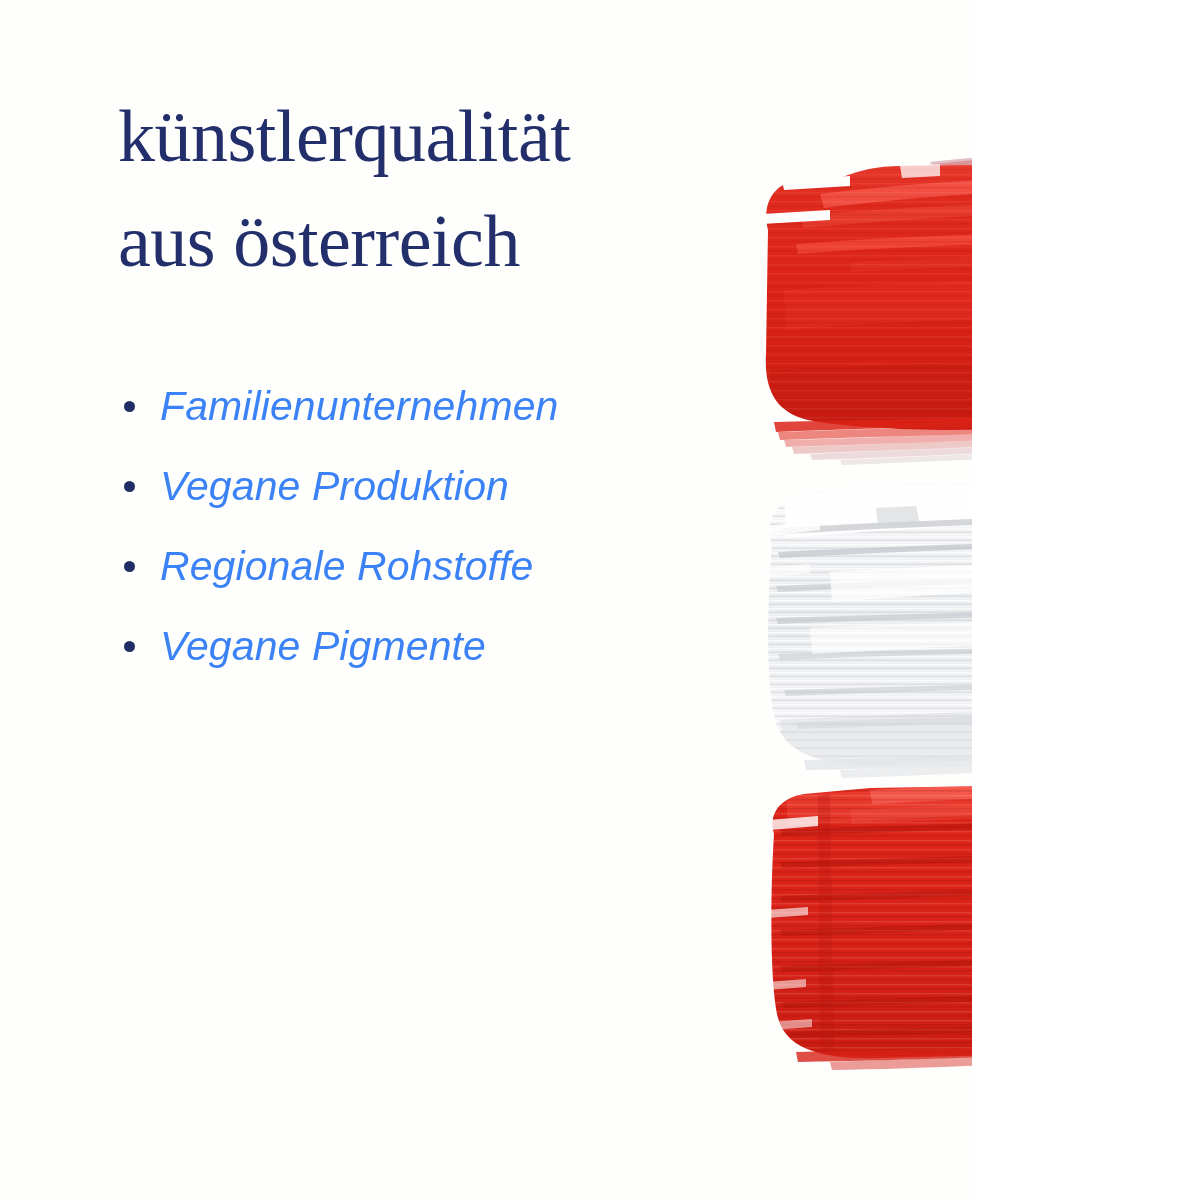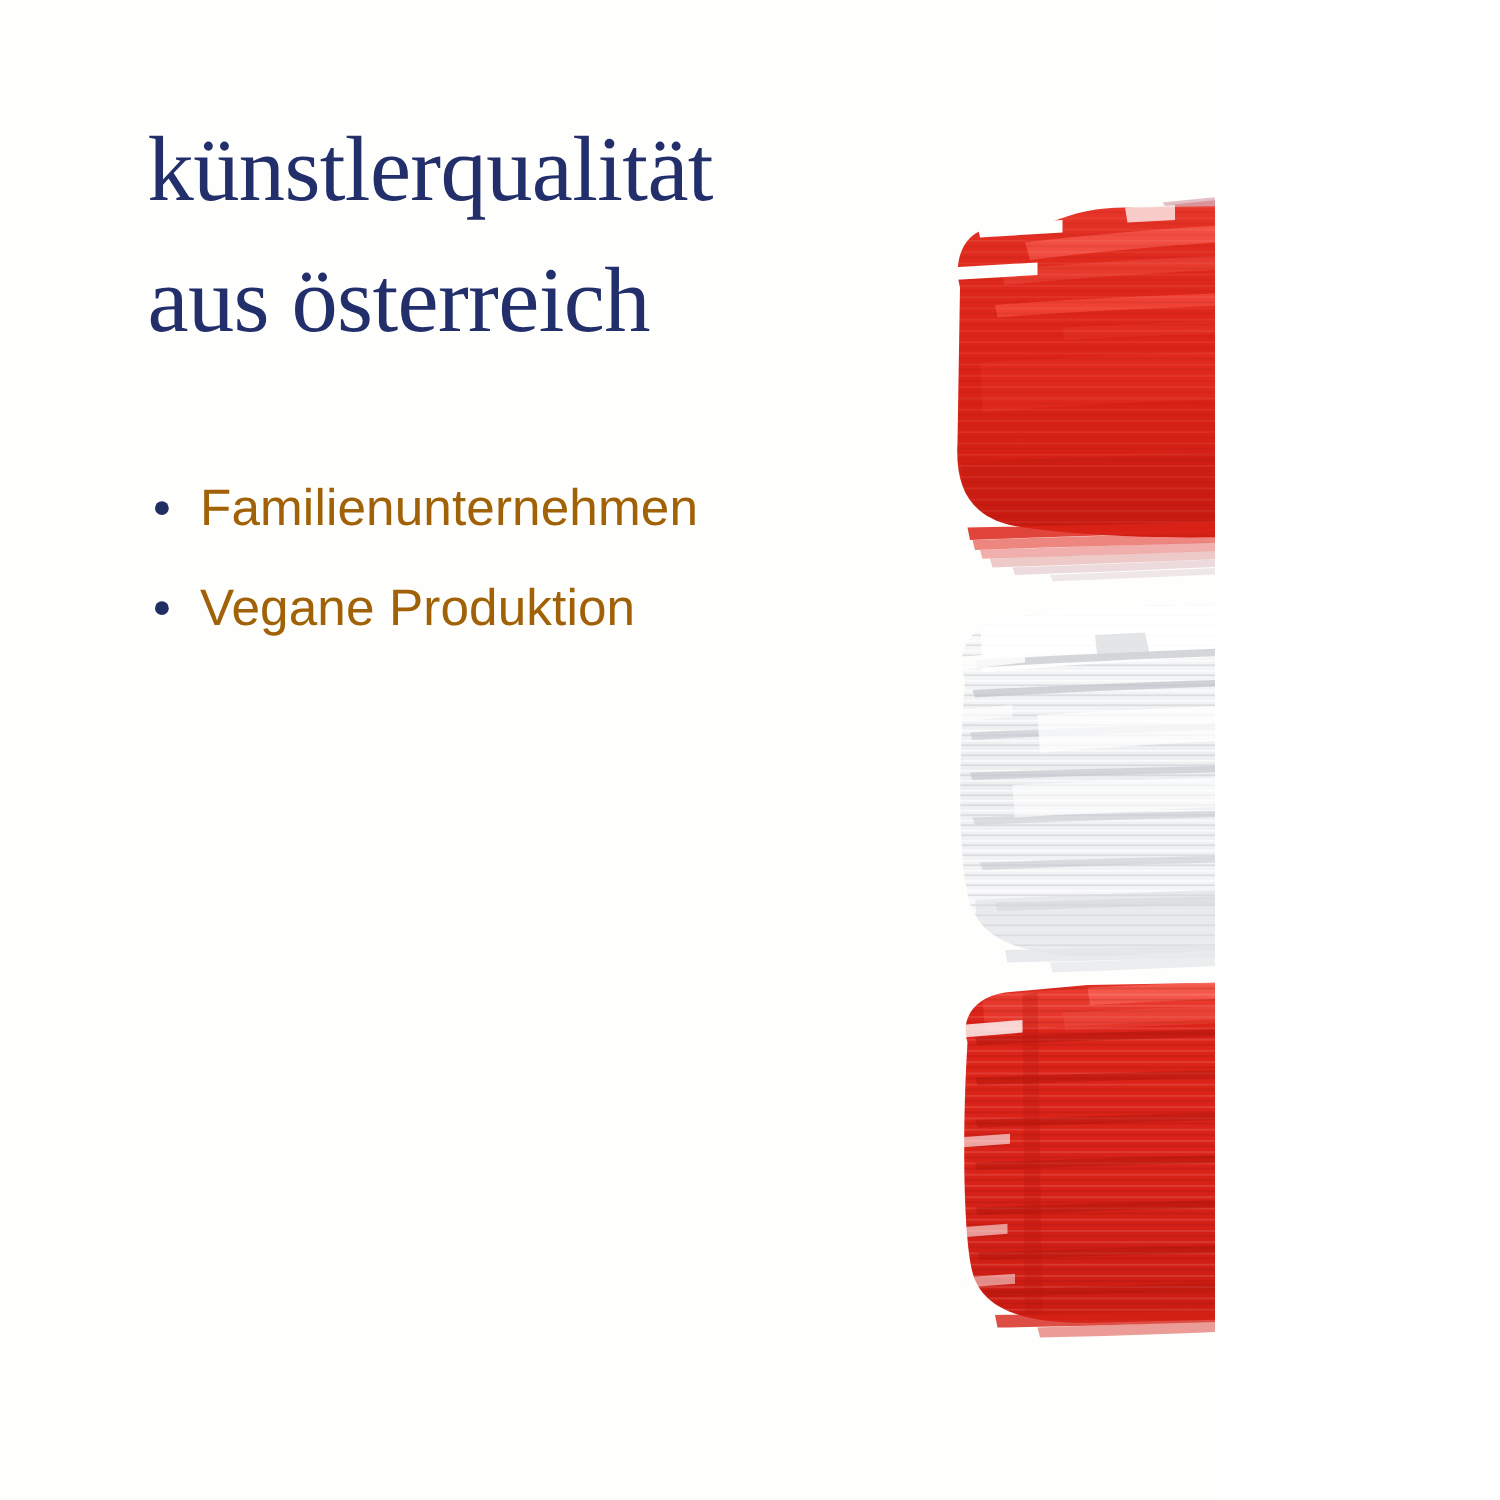--- a/index.html
+++ b/index.html
@@ -58,23 +58,24 @@
     border-radius: 50%;
     background: #1f2f63;
     flex: 0 0 auto;
     margin-right: 25px;
     margin-left: 6px;
   }
   .bullet-label {
     font-family: "Liberation Sans", sans-serif;
     font-weight: 400;
     font-size: 41px;
-    color: #a16207;
+    color: #3b82f6;
     letter-spacing: 0.1px;
     line-height: 1;
+    font-style: italic;
   }
 
   
   .strokes {
     position: absolute;
     left: 700px;
     top: 120px;
     width: 500px;
     height: 980px;
   }
@@ -95,20 +96,28 @@
   </div>
 
   <ul class="bullet-list">
     <li class="bullet-item">
       <span class="bullet-dot"></span>
       <span class="bullet-label">Familienunternehmen</span>
     </li>
     <li class="bullet-item">
       <span class="bullet-dot"></span>
       <span class="bullet-label">Vegane Produktion</span>
+    </li>
+    <li class="bullet-item">
+      <span class="bullet-dot"></span>
+      <span class="bullet-label">Regionale Rohstoffe</span>
+    </li>
+    <li class="bullet-item">
+      <span class="bullet-dot"></span>
+      <span class="bullet-label">Vegane Pigmente</span>
     </li>
   </ul>
 
   <div class="strokes">
     <svg viewBox="0 0 500 980" preserveAspectRatio="none">
       <defs>
 
         <linearGradient id="redGrad" x1="0" y1="0" x2="0" y2="1">
           <stop offset="0%" stop-color="#e8382c"></stop>
           <stop offset="14%" stop-color="#e02a1e"></stop>

